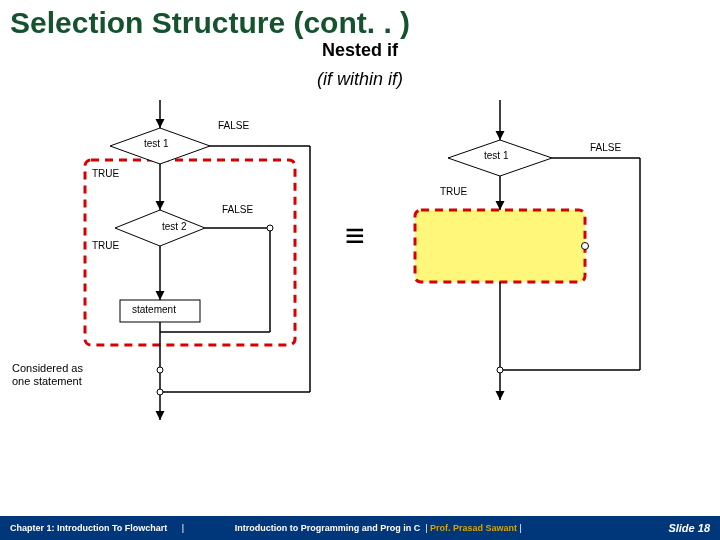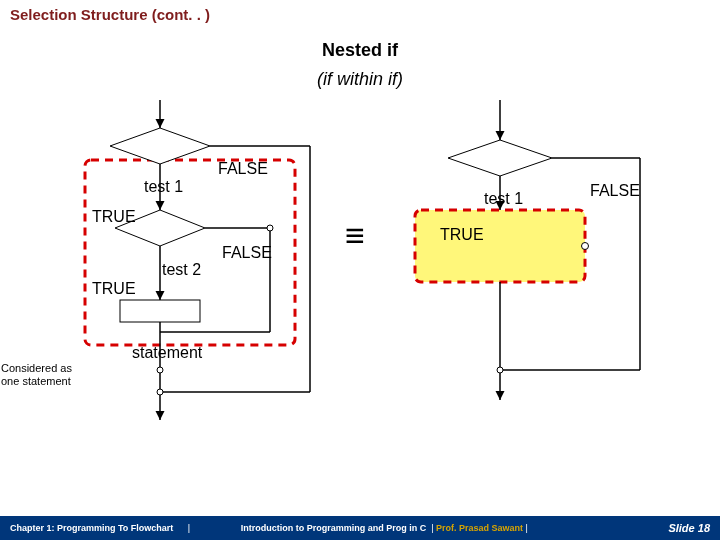--- a/index.html
+++ b/index.html
@@ -1,23 +1,23 @@
 <!DOCTYPE html>
 <html><head>
 <meta charset="utf-8">
 <style>
   * { box-sizing: border-box; margin: 0; padding: 0; }
   body { width: 720px; height: 540px; font-family: "Trebuchet MS", Verdana, sans-serif; background: #fff; position: relative; overflow: hidden; }
-  .title { position: absolute; top: 6px; left: 10px; font-size: 15px; font-weight: 600; color: #7f1d1d; }
+  .title { position: absolute; top: 6px; left: 10px; font-size: 30px; font-weight: 600; color: #14532d; }
   .sub   { position: absolute; top: 40px; width: 720px; text-align: center; }
   .sub .l1 { font-size: 18px; font-weight: bold; }
   .sub .l2 { font-size: 18px; font-style: italic; margin-top: 8px; }
   .stage { position: absolute; top: 100px; left: 0; width: 720px; height: 360px; }
   svg { position:absolute; top:0; left:0; }
-  .lbl { position:absolute; font-size:16px; font-family: Verdana, sans-serif; margin-top: 40px; }
+  .lbl { position:absolute; font-size:10px; font-family: Verdana, sans-serif; }
   .equiv { position:absolute; font-size:34px; font-weight:bold; top:116px; left:345px; }
   .caption { position:absolute; font-size:11px; line-height:1.15; }
   .onechoice{ position:absolute; font-size:15px; font-weight:bold; top:330px; left:440px; }
   .footer { position:absolute; bottom:0; left:0; width:720px; height:24px; background:#00367a; color:#fff; font-size:9px; display:flex; align-items:center; padding:0 10px; }
   .footer .fl { font-weight:bold; }
   .footer .fm { margin-left:12px; }
   .footer .fm b { color:#fff;padding-left:48px; }
   .footer .prof { color:#d6a300; font-weight:bold; }
   .footer .fr { margin-left:auto; font-weight:bold; font-size:11px;font-style:italic; }
 </style>
@@ -96,26 +96,26 @@
   <div class="lbl" style="left:222px; top:104px;">FALSE</div>
   <div class="lbl" style="left:92px;  top:140px;">TRUE</div>
   <div class="lbl" style="left:132px; top:204px;text-align:right;">statement</div>
 
   <div class="lbl" style="left:484px; top:50px;">test 1</div>
   <div class="lbl" style="left:590px; top:42px;">FALSE</div>
   <div class="lbl" style="left:440px; top:86px;">TRUE</div>
 
   <div class="equiv">≡</div>
 
-  <div class="caption" style="left:1px; top:262px; white-space:pre-line;">Considered as
+  <div class="caption" style="left:12px; top:262px; white-space:pre-line;">Considered as
 one statement</div>
 
 </div>
 
 <div class="footer">
-  <span class="fl">Chapter 1: Programming To Flowchart</span>
+  <span class="fl">Chapter 1: Introduction To Flowchart</span>
   <span class="fm">
     &nbsp;|&nbsp;<b>Introduction to Programming and Prog in C</b>
     &nbsp;|&nbsp;<span class="prof">Prof.</span>
     <span class="prof">Prasad Sawant</span>&nbsp;|
   </span>
   <span class="fr">Slide 18</span>
 </div>
 
 </body></html>

